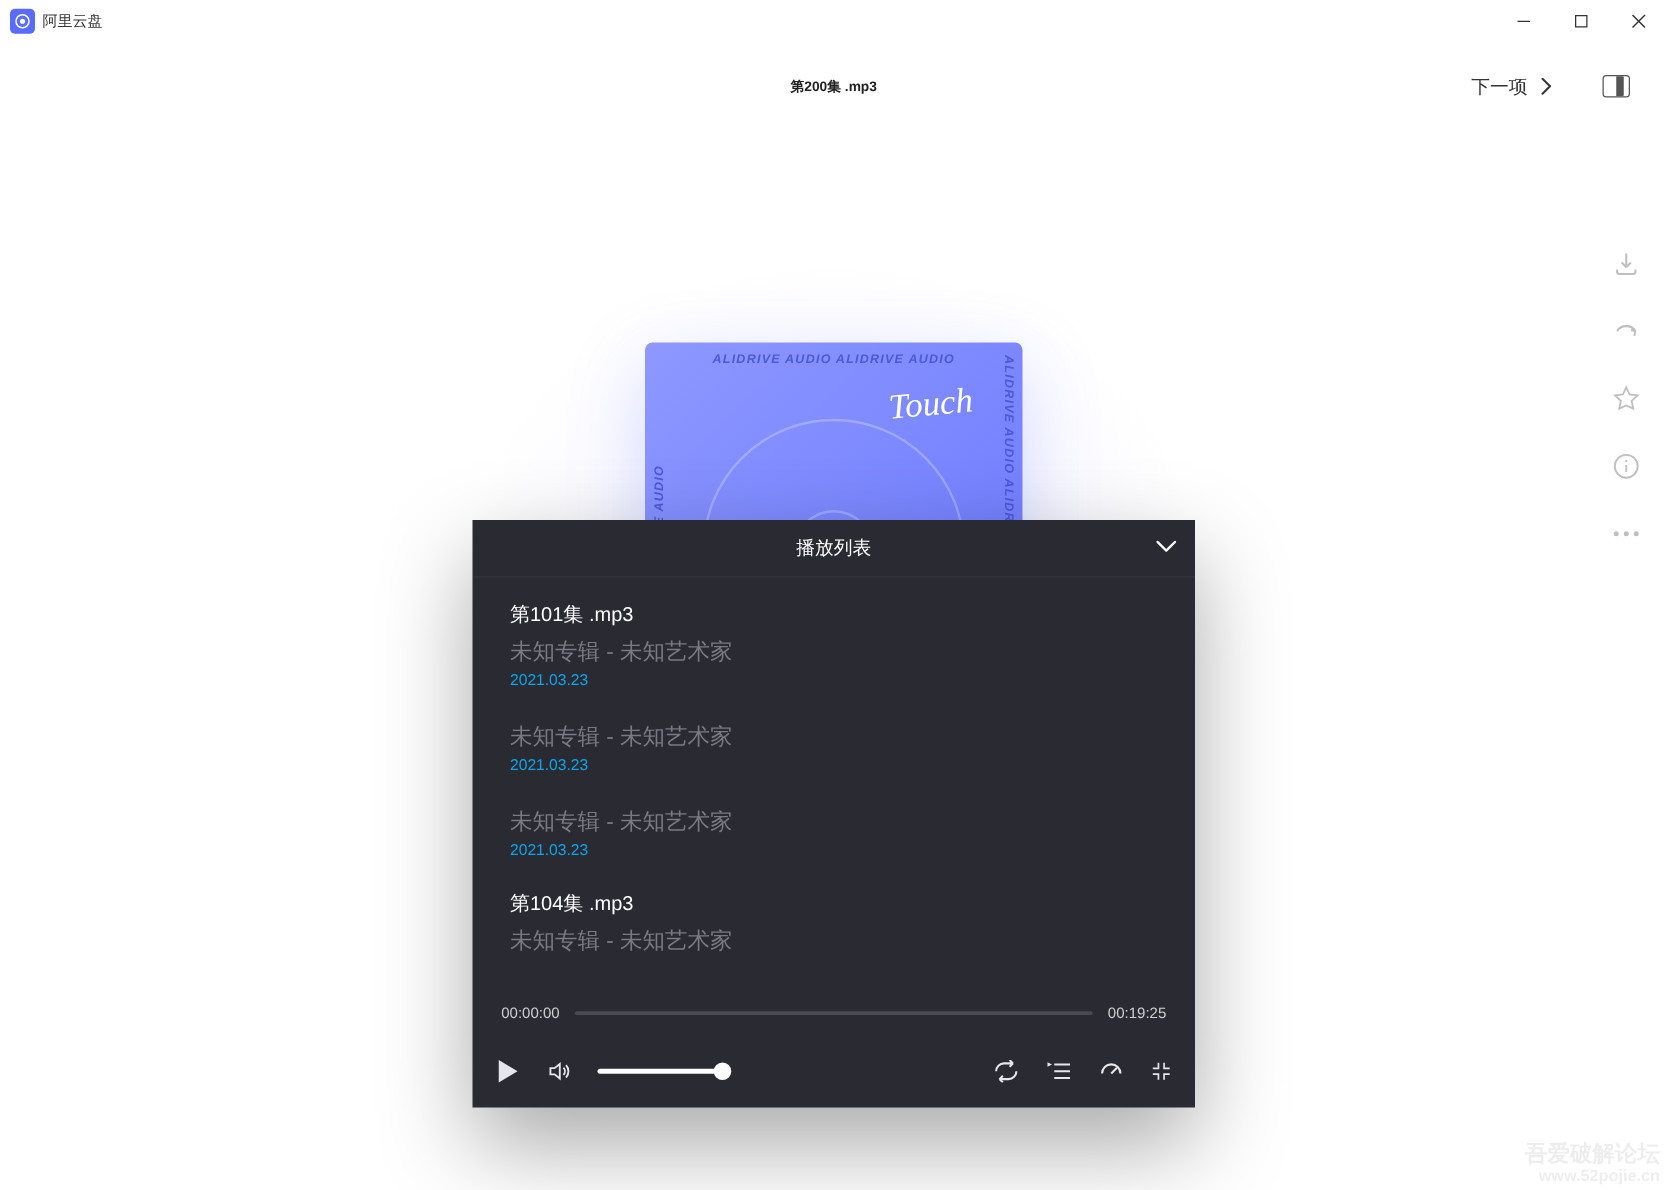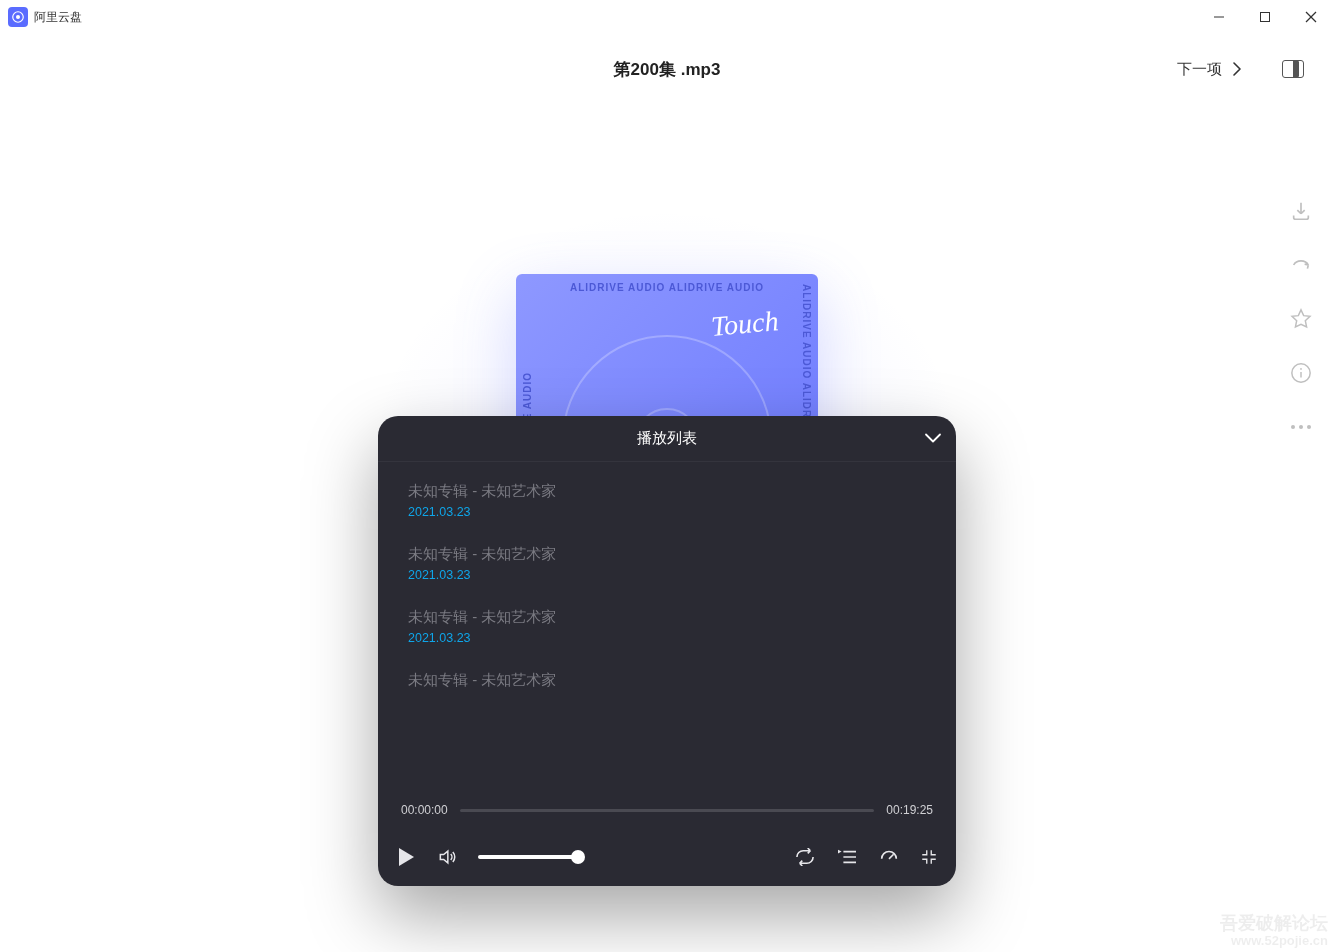--- a/index.html
+++ b/index.html
@@ -7,48 +7,48 @@
   
   .titlebar { height: 34px; display: flex; align-items: center; justify-content: space-between; padding: 0 0 0 8px; }
   .titlebar-left { display: flex; align-items: center; gap: 6px; }
   .app-logo { width: 20px; height: 20px; background: #5a6cff; border-radius: 4px; display:flex; align-items:center; justify-content:center; }
   .app-logo svg { width:14px; height:14px; }
   .app-title { font-size: 12px; color: #333; }
   .win-controls { display: flex; }
   .win-btn { width: 46px; height: 34px; display:flex; align-items:center; justify-content:center; color:#333;}
   
   .page-header { height: 70px; display:flex; align-items:center; position:relative; }
-  .page-title { position:absolute; left:50%; transform:translateX(-50%); font-size:17px; font-weight:600; color:#222; }
+  .page-title { position:absolute; left:50%; transform:translateX(-50%); font-size:11px; font-weight:600; color:#222; }
   .header-right { position:absolute; right:30px; display:flex; align-items:center; gap:40px; }
   .next-item { display:flex; align-items:center; gap:10px; font-size:15px; color:#333; cursor:pointer; }
   .panel-toggle { width:22px; height:18px; border:1.5px solid #555; border-radius:3px; position:relative; }
   .panel-toggle::after { content:""; position:absolute; right:4px; top:0; bottom:0; width:6px; background:#555; border-radius:0 1px 1px 0; }
   
   .action-rail { position:absolute; right:22px; top:200px; display:flex; flex-direction:column; gap:32px; align-items:center; color:#bfbfbf; }
   .action-rail .rail-btn { width:22px; height:22px; display:flex; align-items:center; justify-content:center; cursor:pointer; }
   
   .stage { position:absolute; left:0; right:0; top:104px; bottom:0; display:flex; align-items:flex-start; justify-content:center; }
   .album-art { position:absolute; top:170px; width:302px; height:302px; background:linear-gradient(135deg,#8e98ff 0%,#6a78ff 100%); border-radius:6px; overflow:hidden; box-shadow:0 20px 60px rgba(106,120,255,.25); }
-  .album-art .strip { position:absolute; font-size:10px; font-weight:700; color:#4c59d6; letter-spacing:1px; }
+  .album-art .strip { position:absolute; font-size:10px; font-weight:700; color:#4c59d6; letter-spacing:1px;font-style:italic; }
   .album-art .top { top:8px; left:0; right:0; text-align:center; }
   .album-art .left { left:6px; top:10px; bottom:10px; writing-mode:vertical-rl; transform:rotate(180deg);}
   .album-art .right { right:6px; top:10px; bottom:10px; writing-mode:vertical-rl;}
   .album-art .disc { position:absolute; left:50%; top:55%; transform:translate(-50%,-50%); width:210px; height:210px; border:2px solid rgba(255,255,255,.25); border-radius:50%; }
   .album-art .disc::after { content:""; position:absolute; left:50%; top:50%; transform:translate(-50%,-50%); width:60px; height:60px; border:2px solid rgba(255,255,255,.25); border-radius:50%; }
   .album-art .touch { position:absolute; top:34px; right:40px; font-family:cursive; font-style:italic; font-size:28px; color:#fff; transform:rotate(-5deg); }
   
-  .player { position:absolute; top:312px; width:578px; height:470px; background:#2a2a33; border-radius:20px; color:#fff; box-shadow:0 30px 70px rgba(0,0,0,.35); display:flex; flex-direction:column; overflow:hidden; }
+  .player { position:absolute; top:312px; width:578px; height:470px; background:#2a2a33; border-radius:0; color:#fff; box-shadow:0 30px 70px rgba(0,0,0,.35); display:flex; flex-direction:column; overflow:hidden; }
   .pl-header { height:46px; display:flex; align-items:center; justify-content:center; position:relative; font-size:15px; border-bottom:1px solid rgba(255,255,255,.05);}
   .pl-collapse { position:absolute; right:14px; top:50%; transform:translateY(-50%); cursor:pointer; }
   .pl-list { flex:1; overflow-y:auto; padding:6px 0; }
   .pl-list::-webkit-scrollbar { width:10px; }
   .pl-list::-webkit-scrollbar-thumb { background:#55555c; border-radius:0; }
   .track { padding:14px 30px 12px; cursor:pointer; }
   .track-title { font-size:16px; font-weight:500; color:#fff; margin-bottom:6px; }
-  .track-meta { font-size:15px; color:#7a7a82; margin-bottom:4px; }
+  .track-meta { font-size:18px; color:#7a7a82; margin-bottom:4px; }
   .track-date { font-size:12.5px; color:#0ea5e9; }
   
   .progress-row { height:36px; display:flex; align-items:center; padding:0 23px; gap:12px; font-size:12px; color:#d0d0d4; }
   .progress-bar { flex:1; height:3px; background:#4a4a52; position:relative; border-radius:2px; }
   .progress-bar .fill { position:absolute; left:0; top:0; bottom:0; width:0%; background:#fff; }
   
   .controls { height:58px; display:flex; align-items:center; padding:0 18px; justify-content:space-between; }
   .c-left, .c-right { display:flex; align-items:center; gap:20px; }
   .c-btn { cursor:pointer; display:flex; align-items:center; justify-content:center; color:#e6e6ea; }
   .vol-slider { width:100px; height:4px; background:#fff; border-radius:2px; position:relative; }
@@ -153,32 +153,34 @@
       <span>播放列表</span>
       <div class="pl-collapse">
         <svg width="18" height="12" viewBox="0 0 18 12">
             <path d="M2 2 L9 9 L16 2" stroke="#fff" stroke-width="1.8" fill="none" stroke-linecap="round" stroke-linejoin="round"></path>
           </svg>
       </div>
     </div>
 
     <div class="pl-list">
       <div class="track">
+        <div class="track-title">第101集 .mp3</div>
         <div class="track-meta">未知专辑 - 未知艺术家</div>
         <div class="track-date">2021.03.23</div>
       </div>
       <div class="track">
         <div class="track-meta">未知专辑 - 未知艺术家</div>
         <div class="track-date">2021.03.23</div>
       </div>
       <div class="track">
         <div class="track-meta">未知专辑 - 未知艺术家</div>
         <div class="track-date">2021.03.23</div>
       </div>
       <div class="track" style="padding-bottom:4px;">
+        <div class="track-title">第104集 .mp3</div>
         <div class="track-meta">未知专辑 - 未知艺术家</div>
       </div>
     </div>
 
     <div class="progress-row">
       <span>00:00:00</span>
       <div class="progress-bar">
           <div class="fill"></div>
         </div>
       <span>00:19:25</span>

